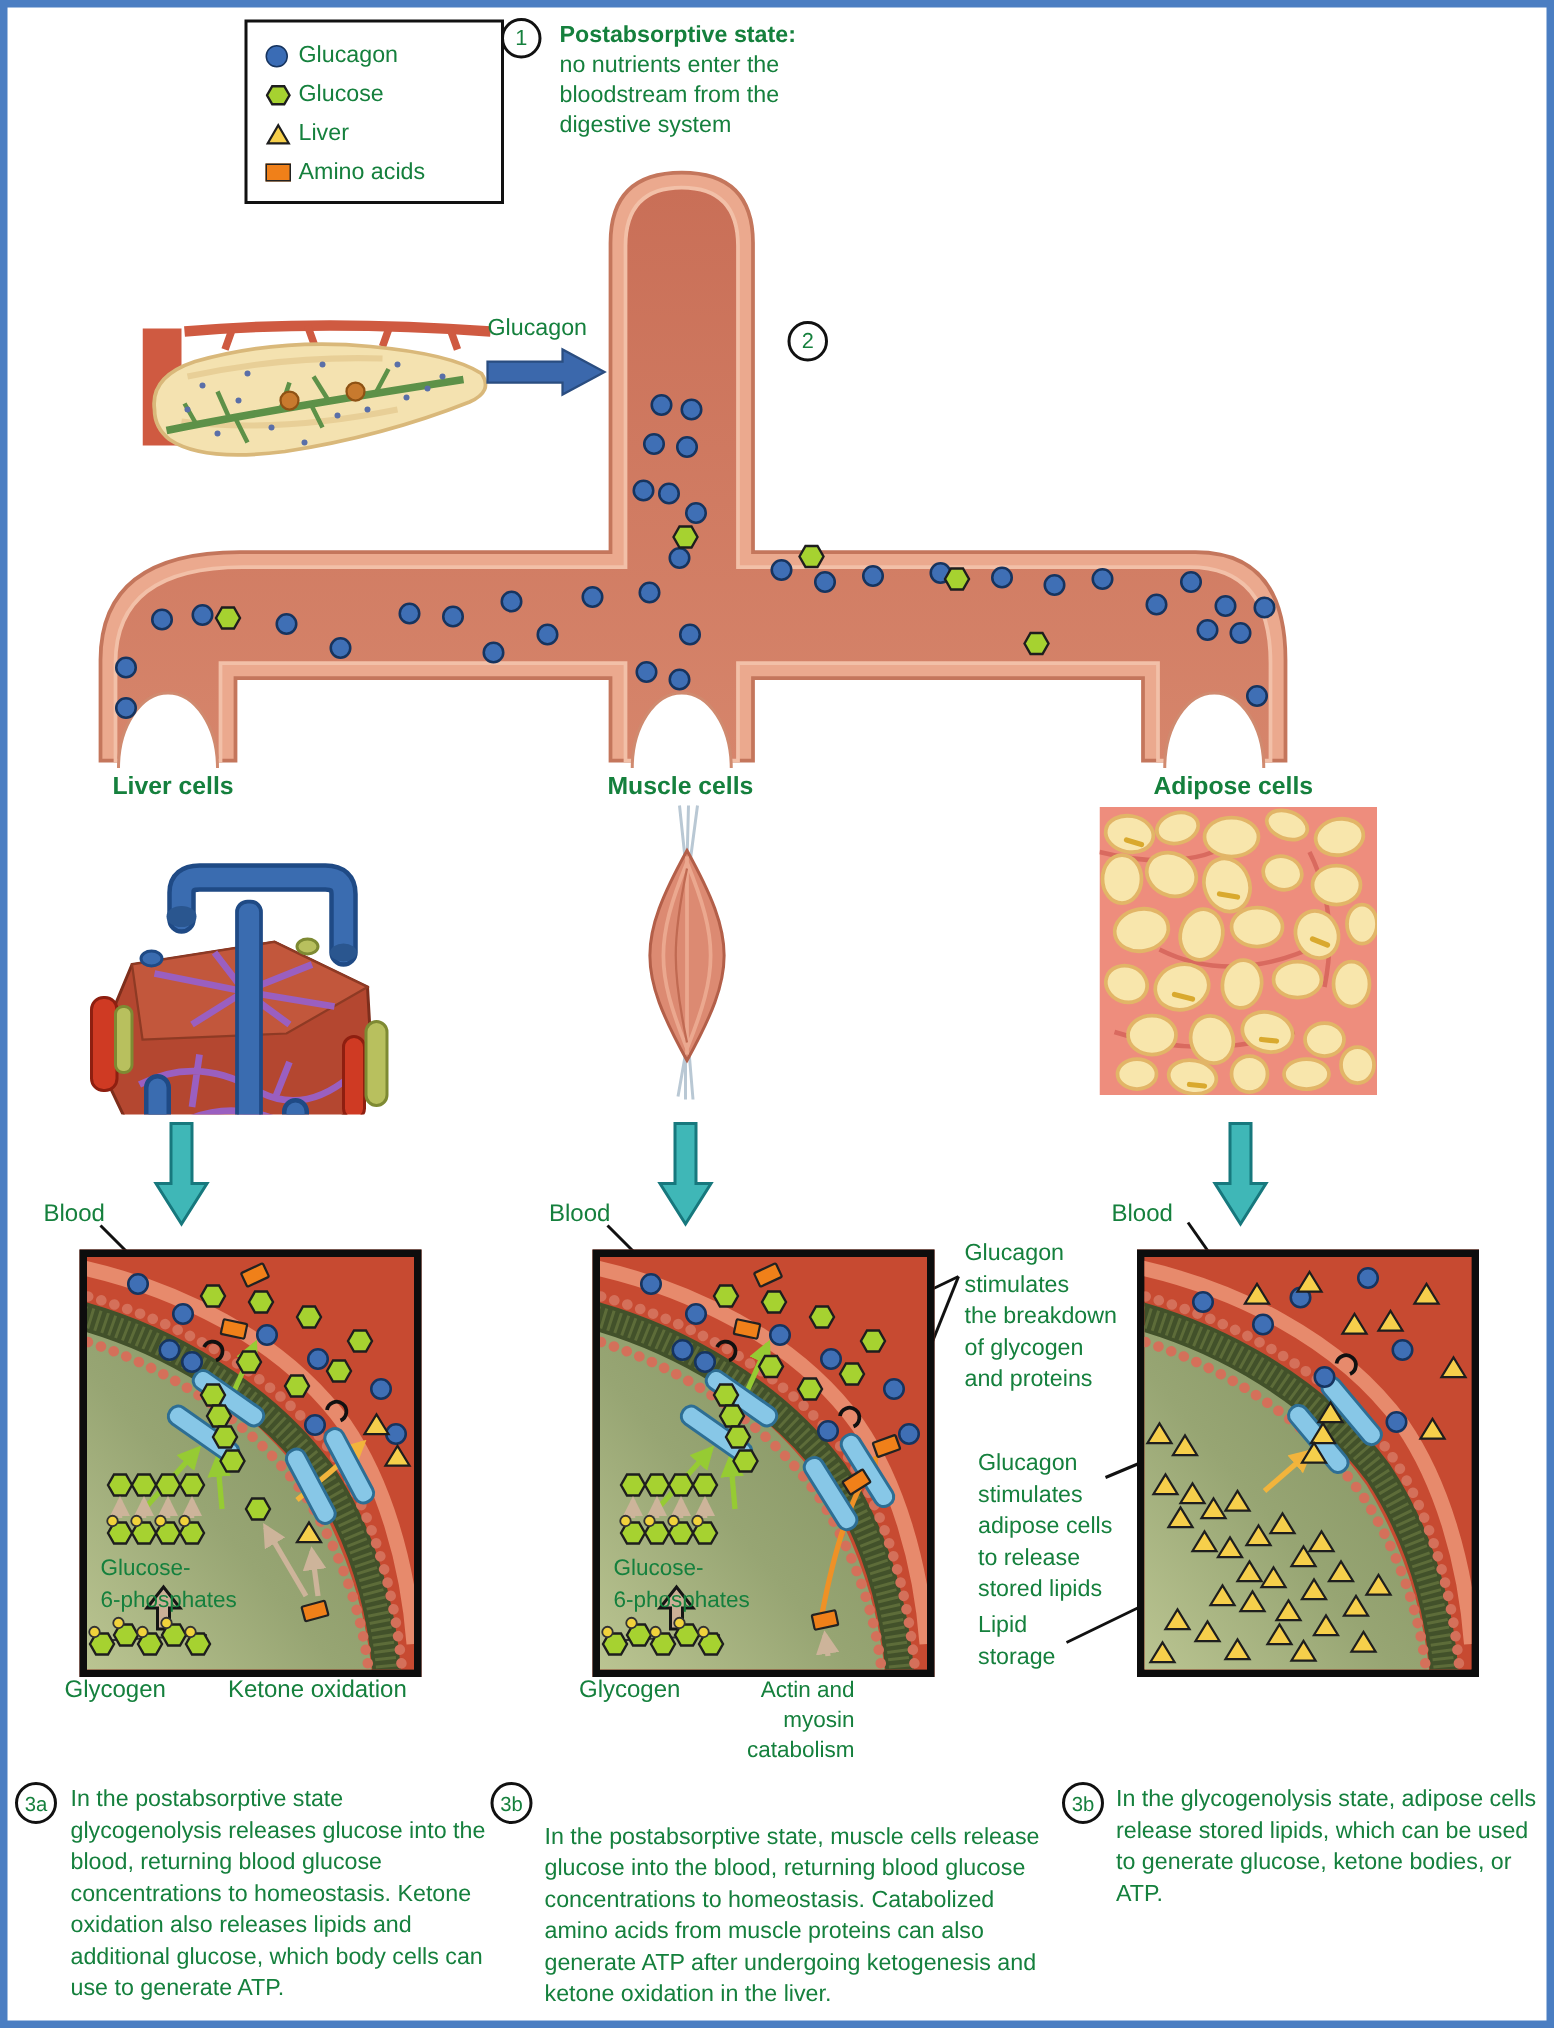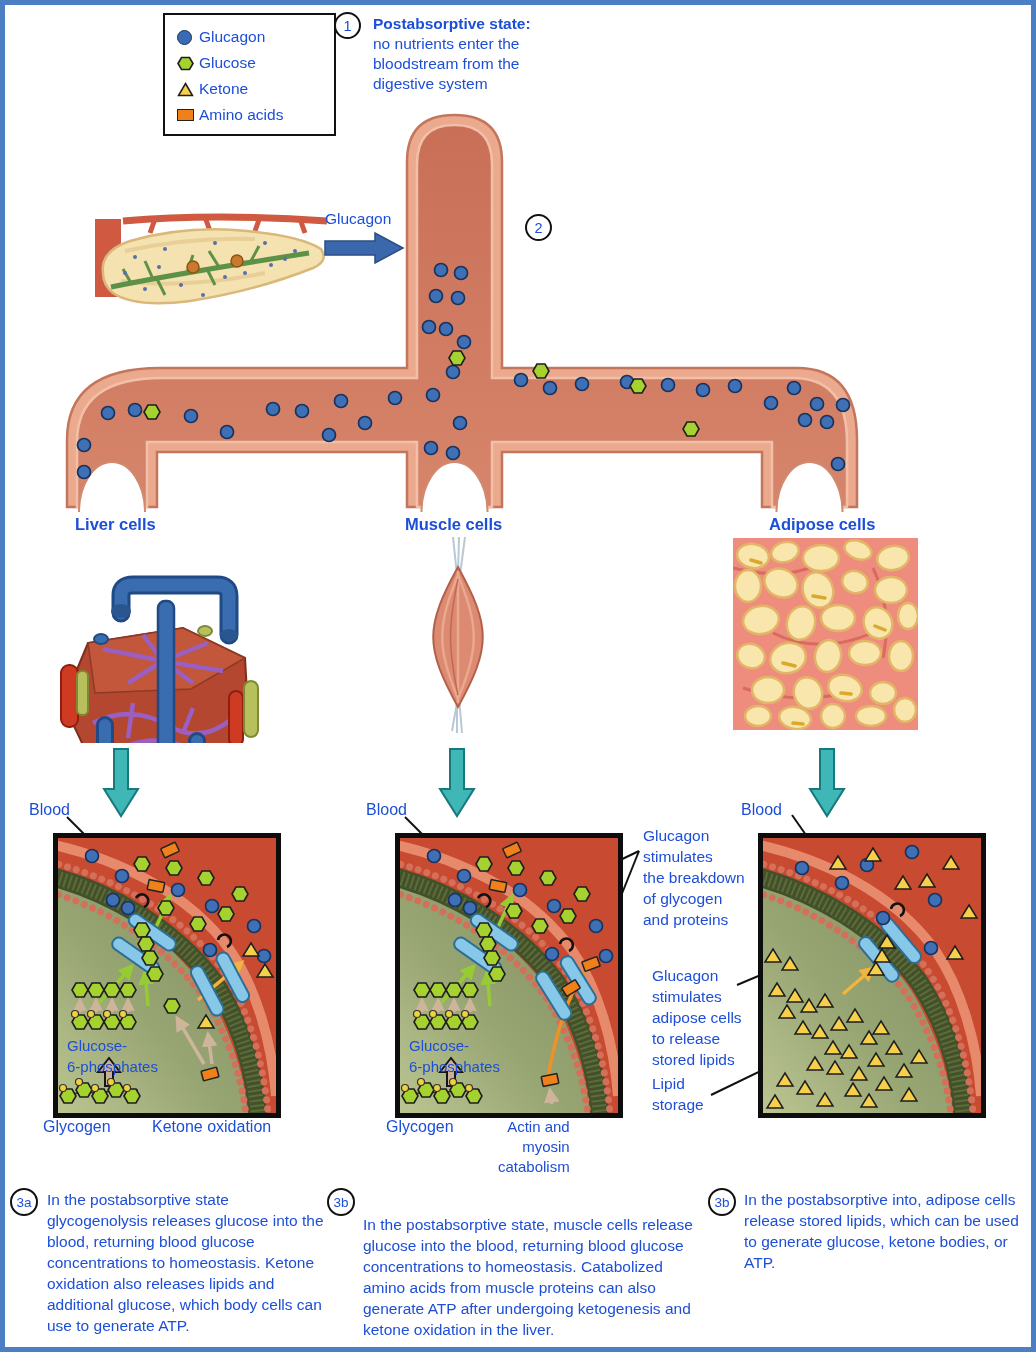--- a/index.html
+++ b/index.html
@@ -1,16 +1,16 @@
 <!DOCTYPE html>
 <html><head>
 <meta charset="utf-8">
 <style>
   html,body{margin:0;padding:0;background:#fff;}
-  #canvas{position:relative;width:1036px;height:1352px;background:#fff;border:5px solid #4b7ec2;box-sizing:border-box;overflow:hidden;font-family:"Liberation Sans",sans-serif;color:#1d4ed8;padding-left:26px;}
+  #canvas{position:relative;width:1036px;height:1352px;background:#fff;border:5px solid #4b7ec2;box-sizing:border-box;overflow:hidden;font-family:"Liberation Sans",sans-serif;color:#15803d;padding-left:26px;}
   .abs{position:absolute;}
   .txt{font-size:15.5px;line-height:20px;white-space:pre-line;}
   .bold{font-weight:bold;}
   .cell-title{font-size:16.5px;font-weight:bold;}
   .step-circle{width:27px;height:27px;border:2.5px solid #111;border-radius:50%;background:#fff;display:flex;align-items:center;justify-content:center;font-size:14.5px;box-sizing:border-box;}
   .step-body{font-size:15.5px;line-height:21px;}
   .panel{border:5px solid #0d0d0d;box-sizing:content-box;background:#c74a31;}
   .legend{border:2.5px solid #111;background:#fff;padding:9px 10px 6px 12px;}
   .legend-row{display:flex;align-items:center;height:26px;}
   .legend-icon{width:22px;display:flex;align-items:center;justify-content:flex-start;}
@@ -83,21 +83,21 @@
           </svg>
         </span>
       <span class="legend-label">Glucose</span>
     </div>
     <div class="legend-row">
       <span class="legend-icon">
           <svg width="17" height="15">
             <polygon points="8.5,1.5 15.5,13.5 1.5,13.5" fill="#f6cf4b" stroke="#1e1e1e" stroke-width="1.5"></polygon>
           </svg>
         </span>
-      <span class="legend-label">Ketone</span>
+      <span class="legend-label">Liver</span>
     </div>
     <div class="legend-row">
       <span class="legend-icon">
           <span style="width:15px;height:10px;background:#f08019;border:1.5px solid #222;display:inline-block"></span>
         </span>
       <span class="legend-label">Amino acids</span>
     </div>
   </div>
 
   <div class="abs step-circle" style="left:329px;top:7px;">
@@ -549,15 +549,15 @@
   <div class="abs step-body" style="left:42px;top:1184px;width:278px;">In the postabsorptive state glycogenolysis releases glucose into the blood, returning blood glucose concentrations to homeostasis. Ketone oxidation also releases lipids and additional glucose, which body cells can use to generate ATP.</div>
 
   <div class="abs step-circle" style="left:322px;top:1183px;width:28px;height:28px;font-size:13.5px;">
       <span>3b</span>
     </div>
   <div class="abs step-body" style="left:358px;top:1184px;width:330px;margin-top:25px;">In the postabsorptive state, muscle cells release glucose into the blood, returning blood glucose concentrations to homeostasis. Catabolized amino acids from muscle proteins can also generate ATP after undergoing ketogenesis and ketone oxidation in the liver.</div>
 
   <div class="abs step-circle" style="left:703px;top:1183px;width:28px;height:28px;font-size:13.5px;">
       <span>3b</span>
     </div>
-  <div class="abs step-body" style="left:739px;top:1184px;width:292px;">In the postabsorptive into, adipose cells release stored lipids, which can be used to generate glucose, ketone bodies, or ATP.</div>
+  <div class="abs step-body" style="left:739px;top:1184px;width:292px;">In the glycogenolysis state, adipose cells release stored lipids, which can be used to generate glucose, ketone bodies, or ATP.</div>
 
 </div>
 
 </body></html>

